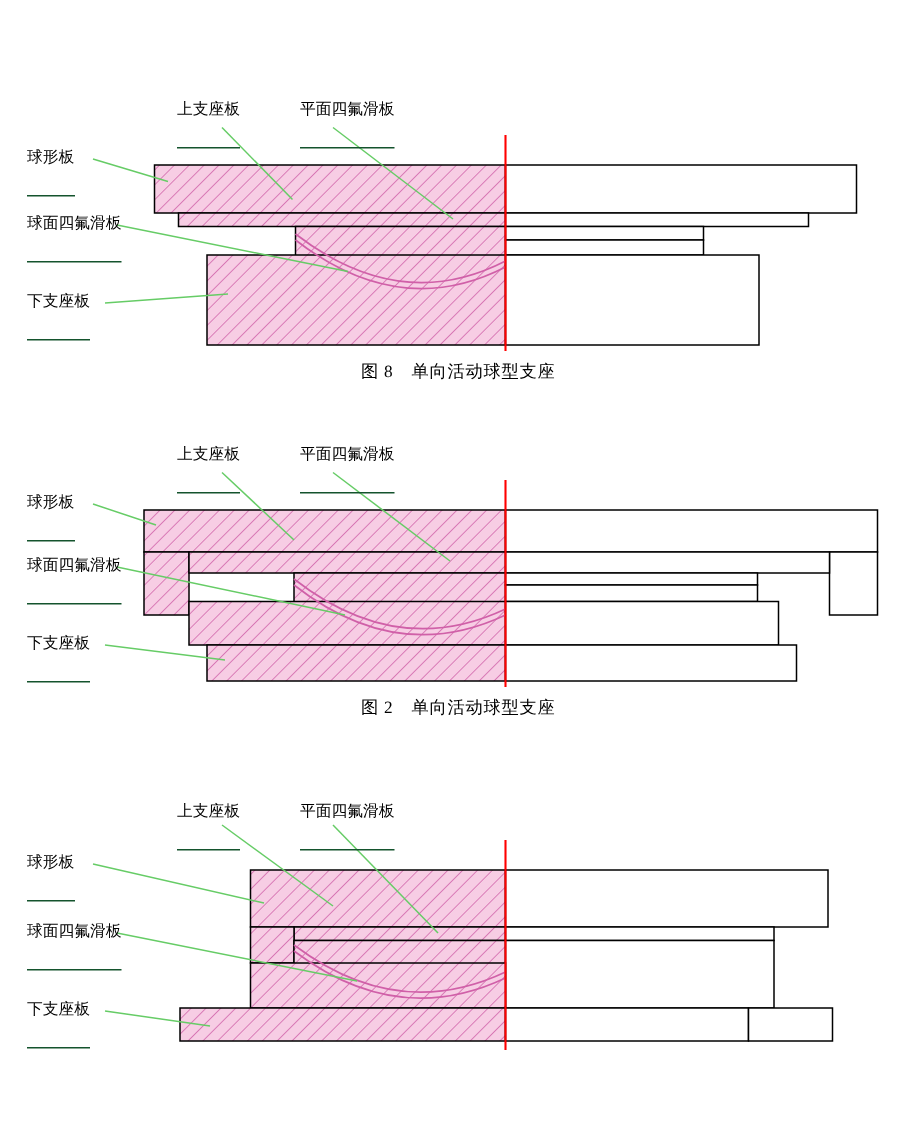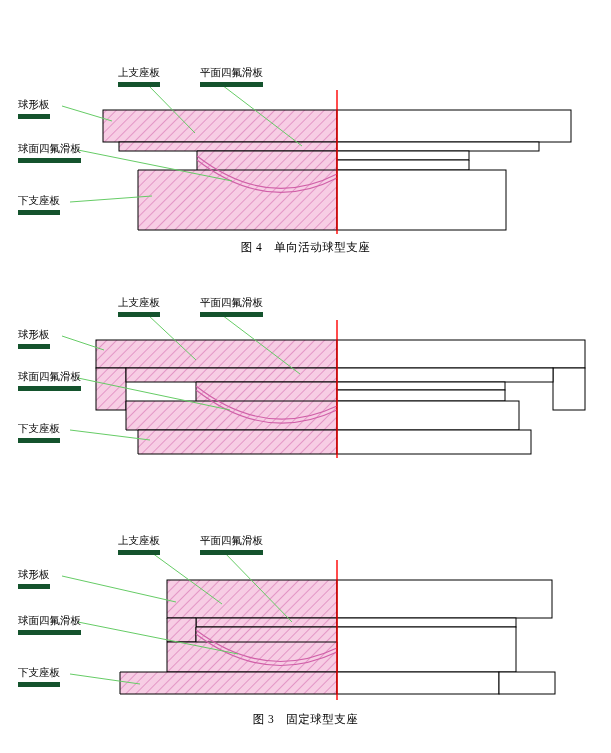--- a/index.html
+++ b/index.html
@@ -53,22 +53,22 @@
 
   
   .label {
     position: absolute;
     font-family: "Liberation Serif", serif;
     font-size: 10.5px;
     color: #000;
     white-space: nowrap;
   }
   .label.underlined {
-    border-bottom: 5px solid #14532d;
-    padding-bottom: 2px;
+    border-bottom: 1px solid #14532d;
+    padding-bottom: 18px;
   }
   svg { display: block; }
 </style>
 </head>
 <body>
 
 <div class="page">
 
   <div class="figure" id="figure-1">
     <svg class="fig-canvas" viewBox="0 0 611 250" width="611" height="250">
@@ -104,21 +104,21 @@
       <line x1="70" y1="184" x2="152" y2="178" stroke="#66cc66" stroke-width="1"></line>
     </svg>
 
     <div class="label underlined" style="left:118px; top:48px;">上支座板</div>
     <div class="label underlined" style="left:200px; top:48px;">平面四氟滑板</div>
     <div class="label underlined" style="left:18px; top:80px;">球形板</div>
     <div class="label underlined" style="left:18px; top:124px;">球面四氟滑板</div>
     <div class="label underlined" style="left:18px; top:176px;">下支座板</div>
 
     <div class="caption">
-      <span class="cap-num">图 4</span><span>单向活动球型支座</span>
+      <span class="cap-num">图 8</span><span>单向活动球型支座</span>
     </div>
   </div>
 
   <div class="figure" id="figure-2">
     <svg class="fig-canvas" viewBox="0 0 611 218" width="611" height="218">
       <defs>
         <pattern id="hatchB" width="7" height="7" patternTransform="rotate(45)" patternUnits="userSpaceOnUse">
           <rect width="7" height="7" fill="#f7cde4"></rect>
           <line x1="0" y1="0" x2="0" y2="7" stroke="#d060a8" stroke-width="1"></line>
         </pattern>
@@ -153,20 +153,23 @@
       <line x1="78" y1="100" x2="230" y2="132" stroke="#66cc66" stroke-width="1"></line>
       <line x1="70" y1="152" x2="150" y2="162" stroke="#66cc66" stroke-width="1"></line>
     </svg>
 
     <div class="label underlined" style="left:118px; top:18px;">上支座板</div>
     <div class="label underlined" style="left:200px; top:18px;">平面四氟滑板</div>
     <div class="label underlined" style="left:18px; top:50px;">球形板</div>
     <div class="label underlined" style="left:18px; top:92px;">球面四氟滑板</div>
     <div class="label underlined" style="left:18px; top:144px;">下支座板</div>
 
+    <div class="caption">
+      <span class="cap-num">图 2</span><span>单向活动球型支座</span>
+    </div>
   </div>
 
   <div class="figure" id="figure-3">
     <svg class="fig-canvas" viewBox="0 0 611 230" width="611" height="230">
       <defs>
         <pattern id="hatchC" width="7" height="7" patternTransform="rotate(45)" patternUnits="userSpaceOnUse">
           <rect width="7" height="7" fill="#f7cde4"></rect>
           <line x1="0" y1="0" x2="0" y2="7" stroke="#d060a8" stroke-width="1"></line>
         </pattern>
       </defs>
@@ -197,18 +200,15 @@
       <line x1="78" y1="110" x2="238" y2="142" stroke="#66cc66" stroke-width="1"></line>
       <line x1="70" y1="162" x2="140" y2="172" stroke="#66cc66" stroke-width="1"></line>
     </svg>
 
     <div class="label underlined" style="left:118px; top:22px;">上支座板</div>
     <div class="label underlined" style="left:200px; top:22px;">平面四氟滑板</div>
     <div class="label underlined" style="left:18px; top:56px;">球形板</div>
     <div class="label underlined" style="left:18px; top:102px;">球面四氟滑板</div>
     <div class="label underlined" style="left:18px; top:154px;">下支座板</div>
 
-    <div class="caption">
-      <span class="cap-num">图 3</span><span>固定球型支座</span>
-    </div>
   </div>
 
 </div>
 
 </body></html>

